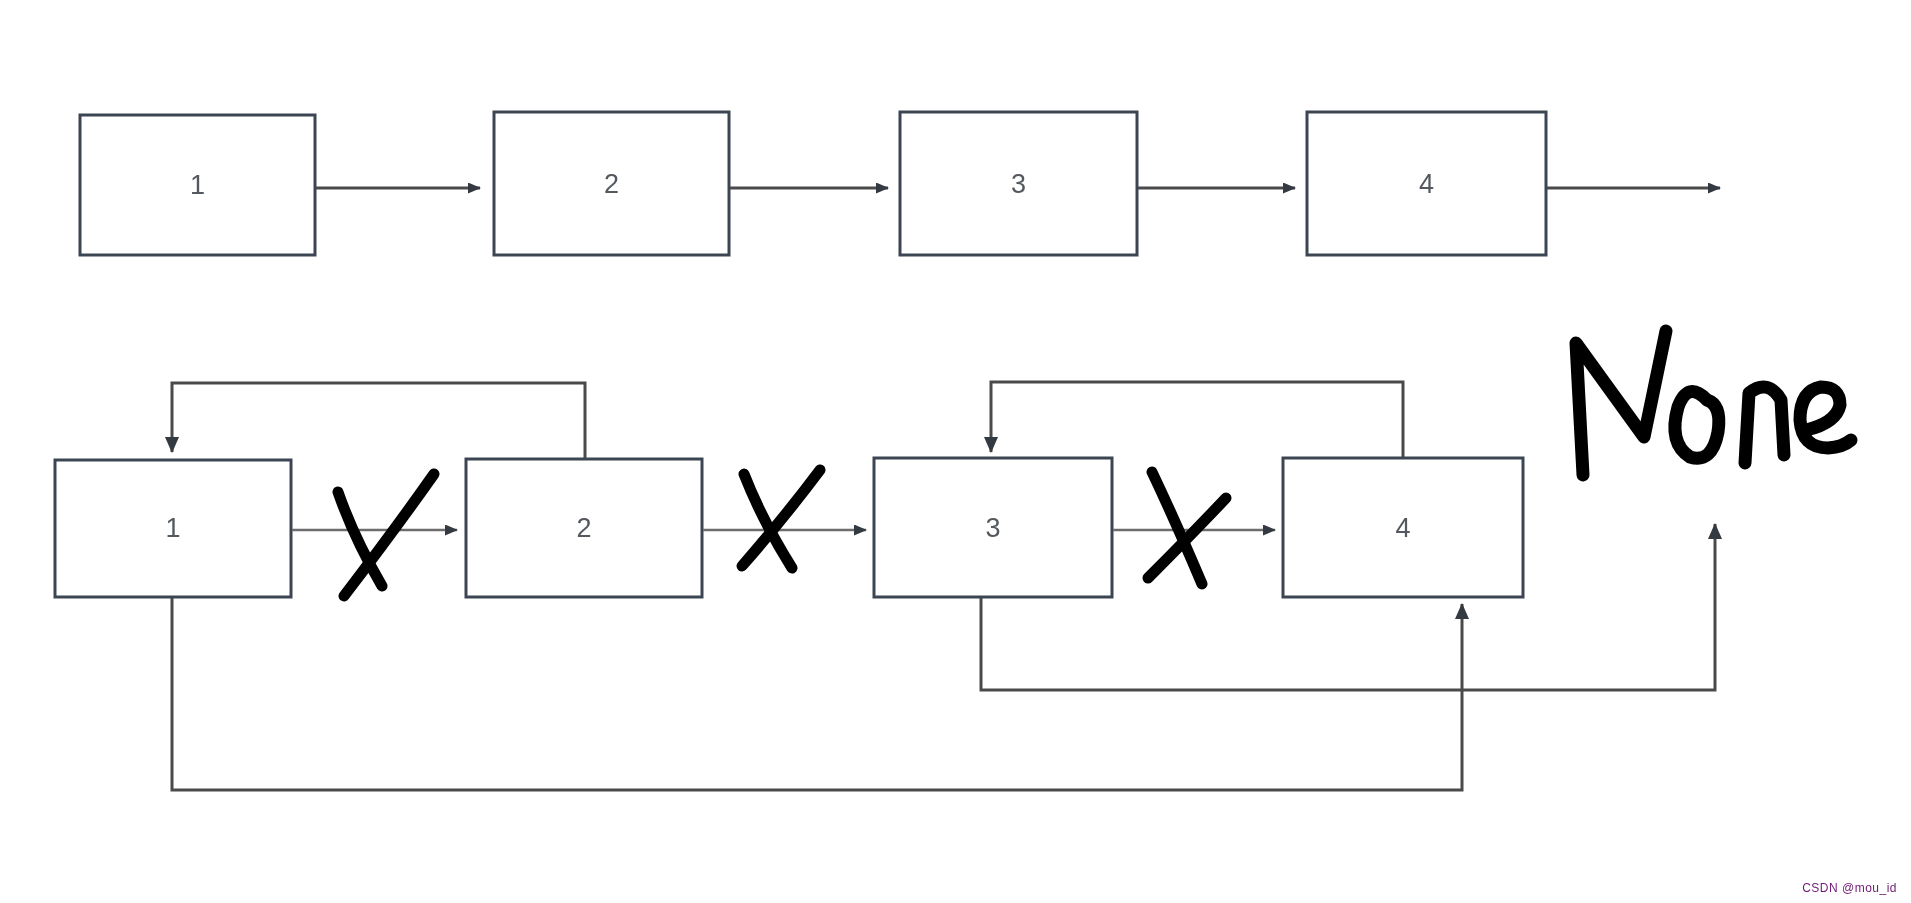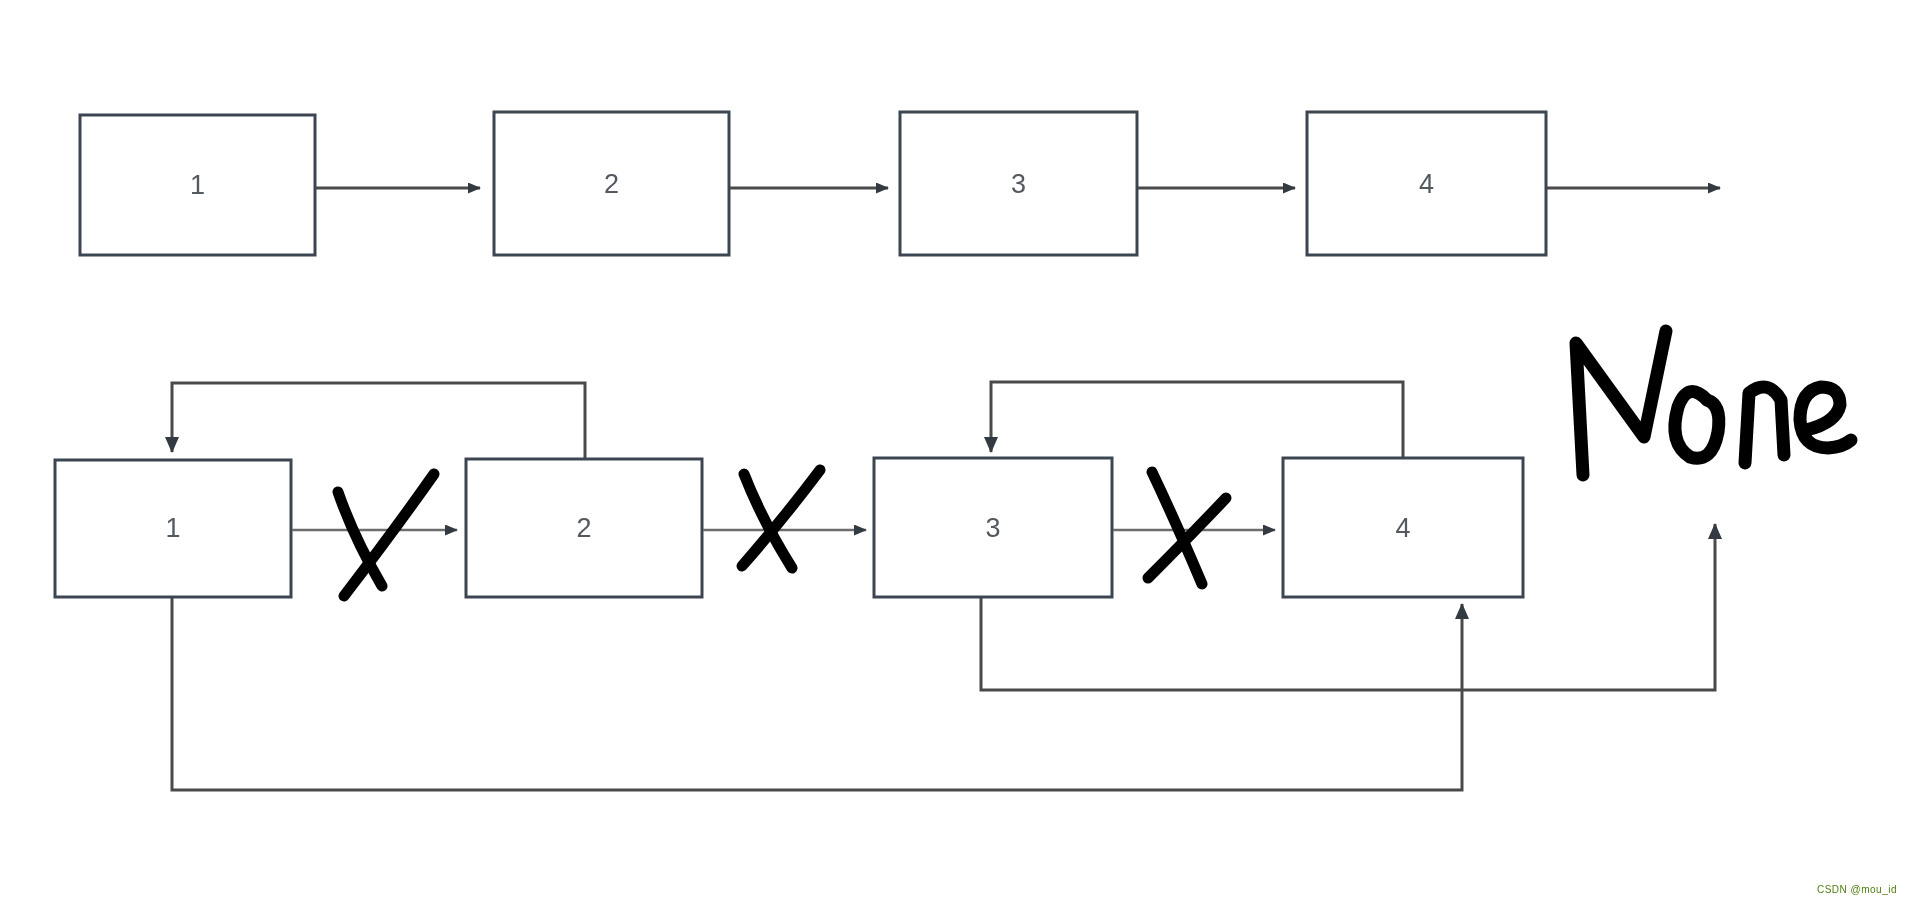--- a/index.html
+++ b/index.html
@@ -58,22 +58,22 @@
     stroke: #000000;
     stroke-width: 13;
     stroke-linecap: round;
     stroke-linejoin: round;
   }
   .watermark {
     position: absolute;
     right: 14px;
     bottom: 8px;
     font-family: "Liberation Sans", sans-serif;
-    font-size: 10px;
-    color: #4d7c0f;
+    font-size: 12px;
+    color: #701a75;
     letter-spacing: 0.5px;
     white-space: nowrap;
   }
 </style>
 </head>
 <body>
 
 <svg id="canvas" viewBox="0 0 1911 903" xmlns="http://www.w3.org/2000/svg">
 
   <defs>

